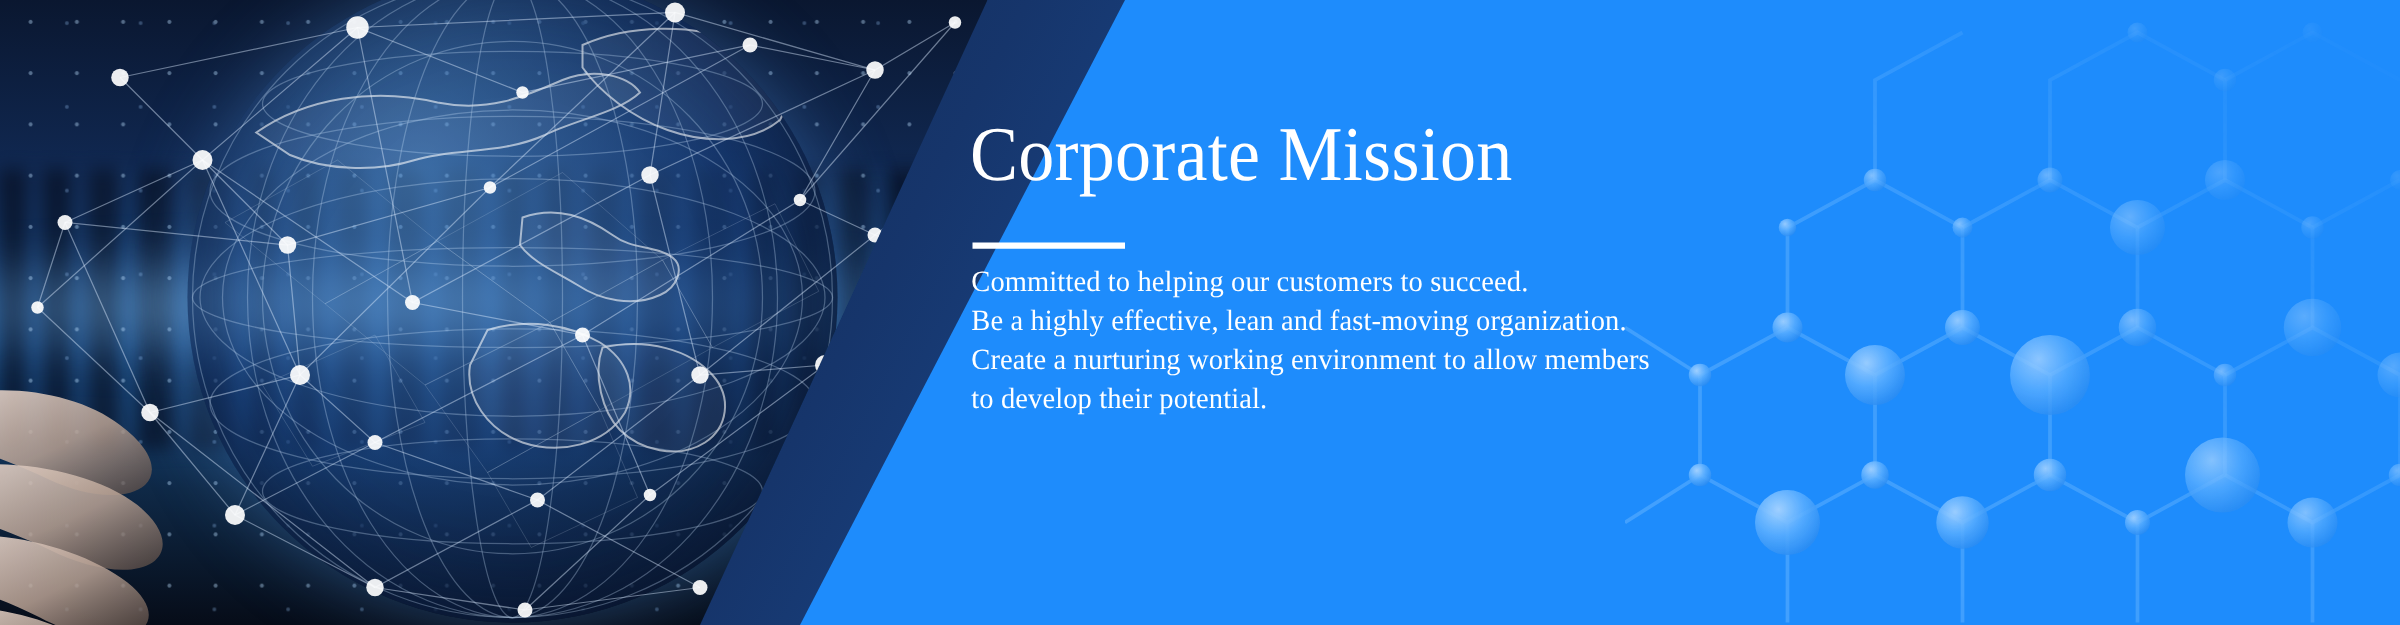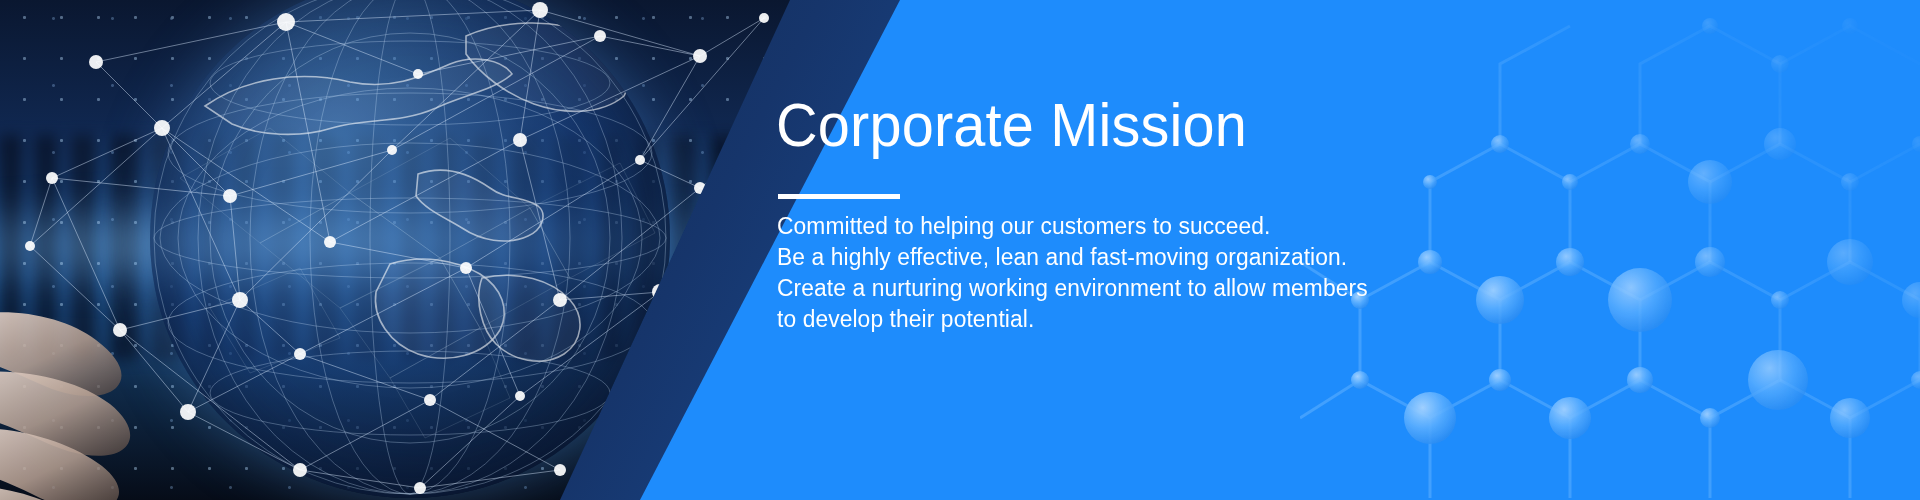--- a/index.html
+++ b/index.html
@@ -9,20 +9,21 @@
     overflow:hidden;
     background:#1E8CFC;
     font-family:"Liberation Sans", sans-serif;
   }
 
   .banner {
     position:relative;
     width:1920px; height:500px;
     background:#1E8CFC;
     overflow:hidden;
+    font-family:Liberation Serif, serif;
   }
 
   
   .molecules {
     position:absolute;
     top:0; right:0;
     width:620px; height:500px;
     pointer-events:none;
   }
   .molecules svg { display:block; width:100%; height:100%; }

